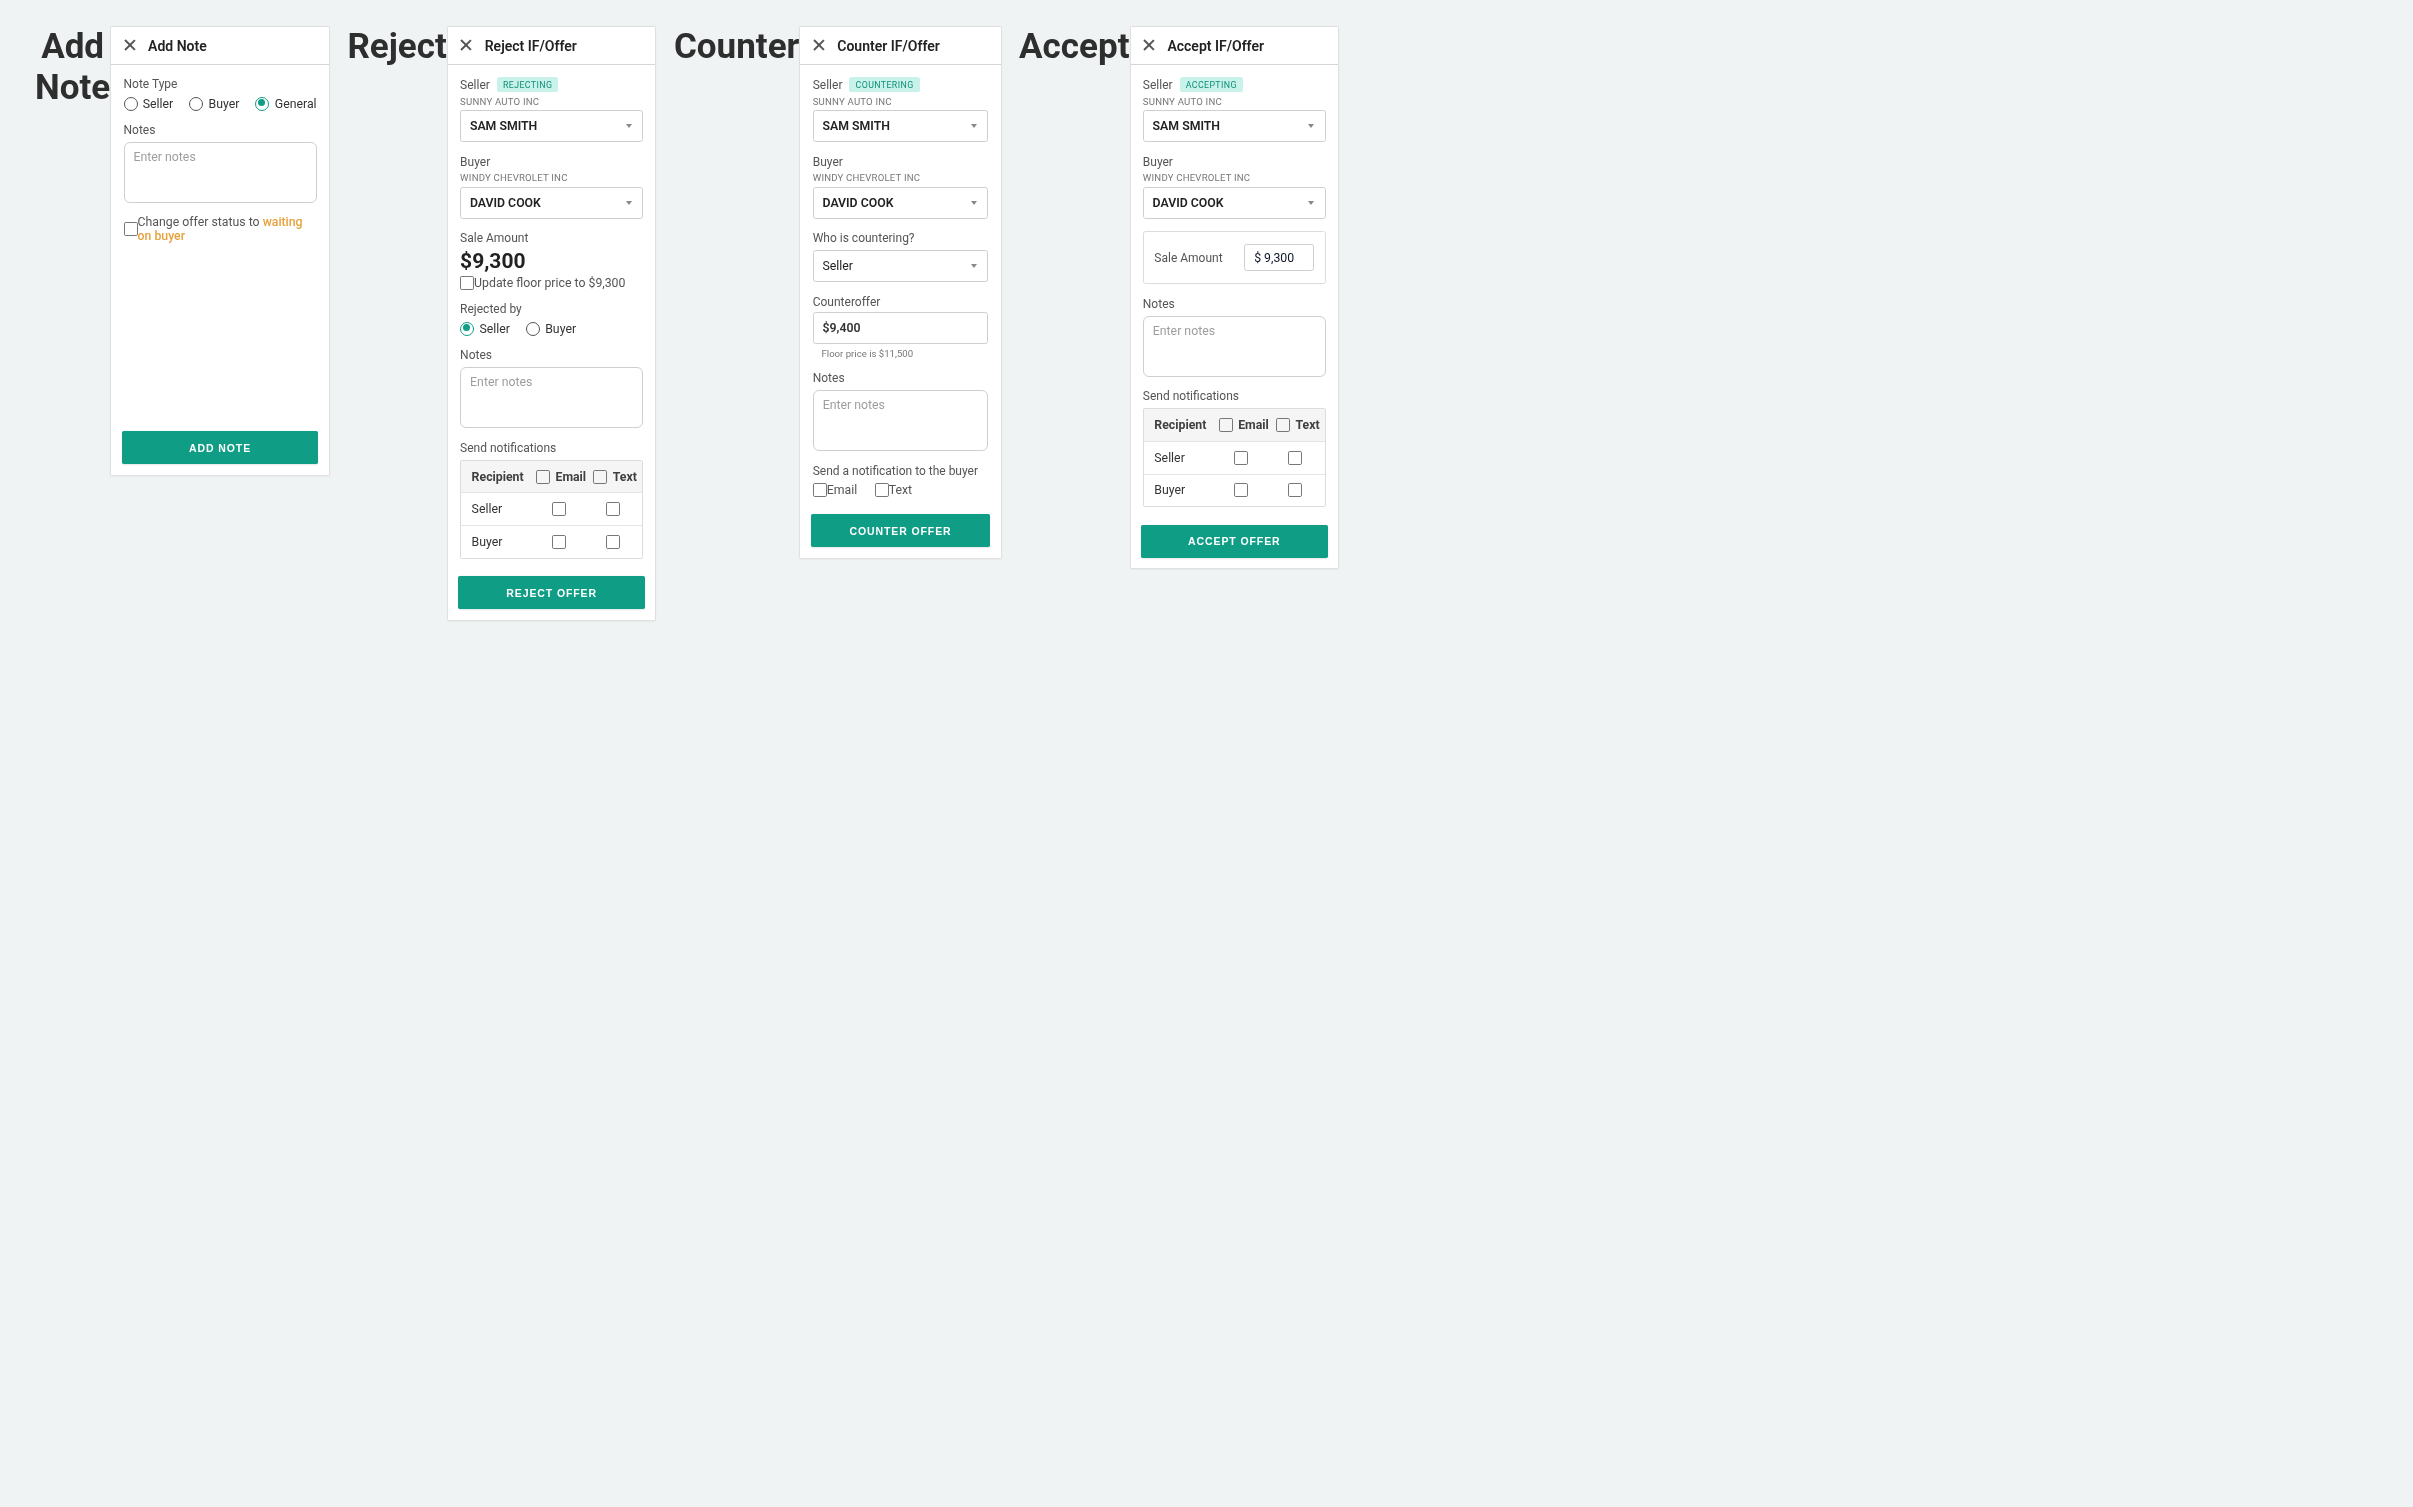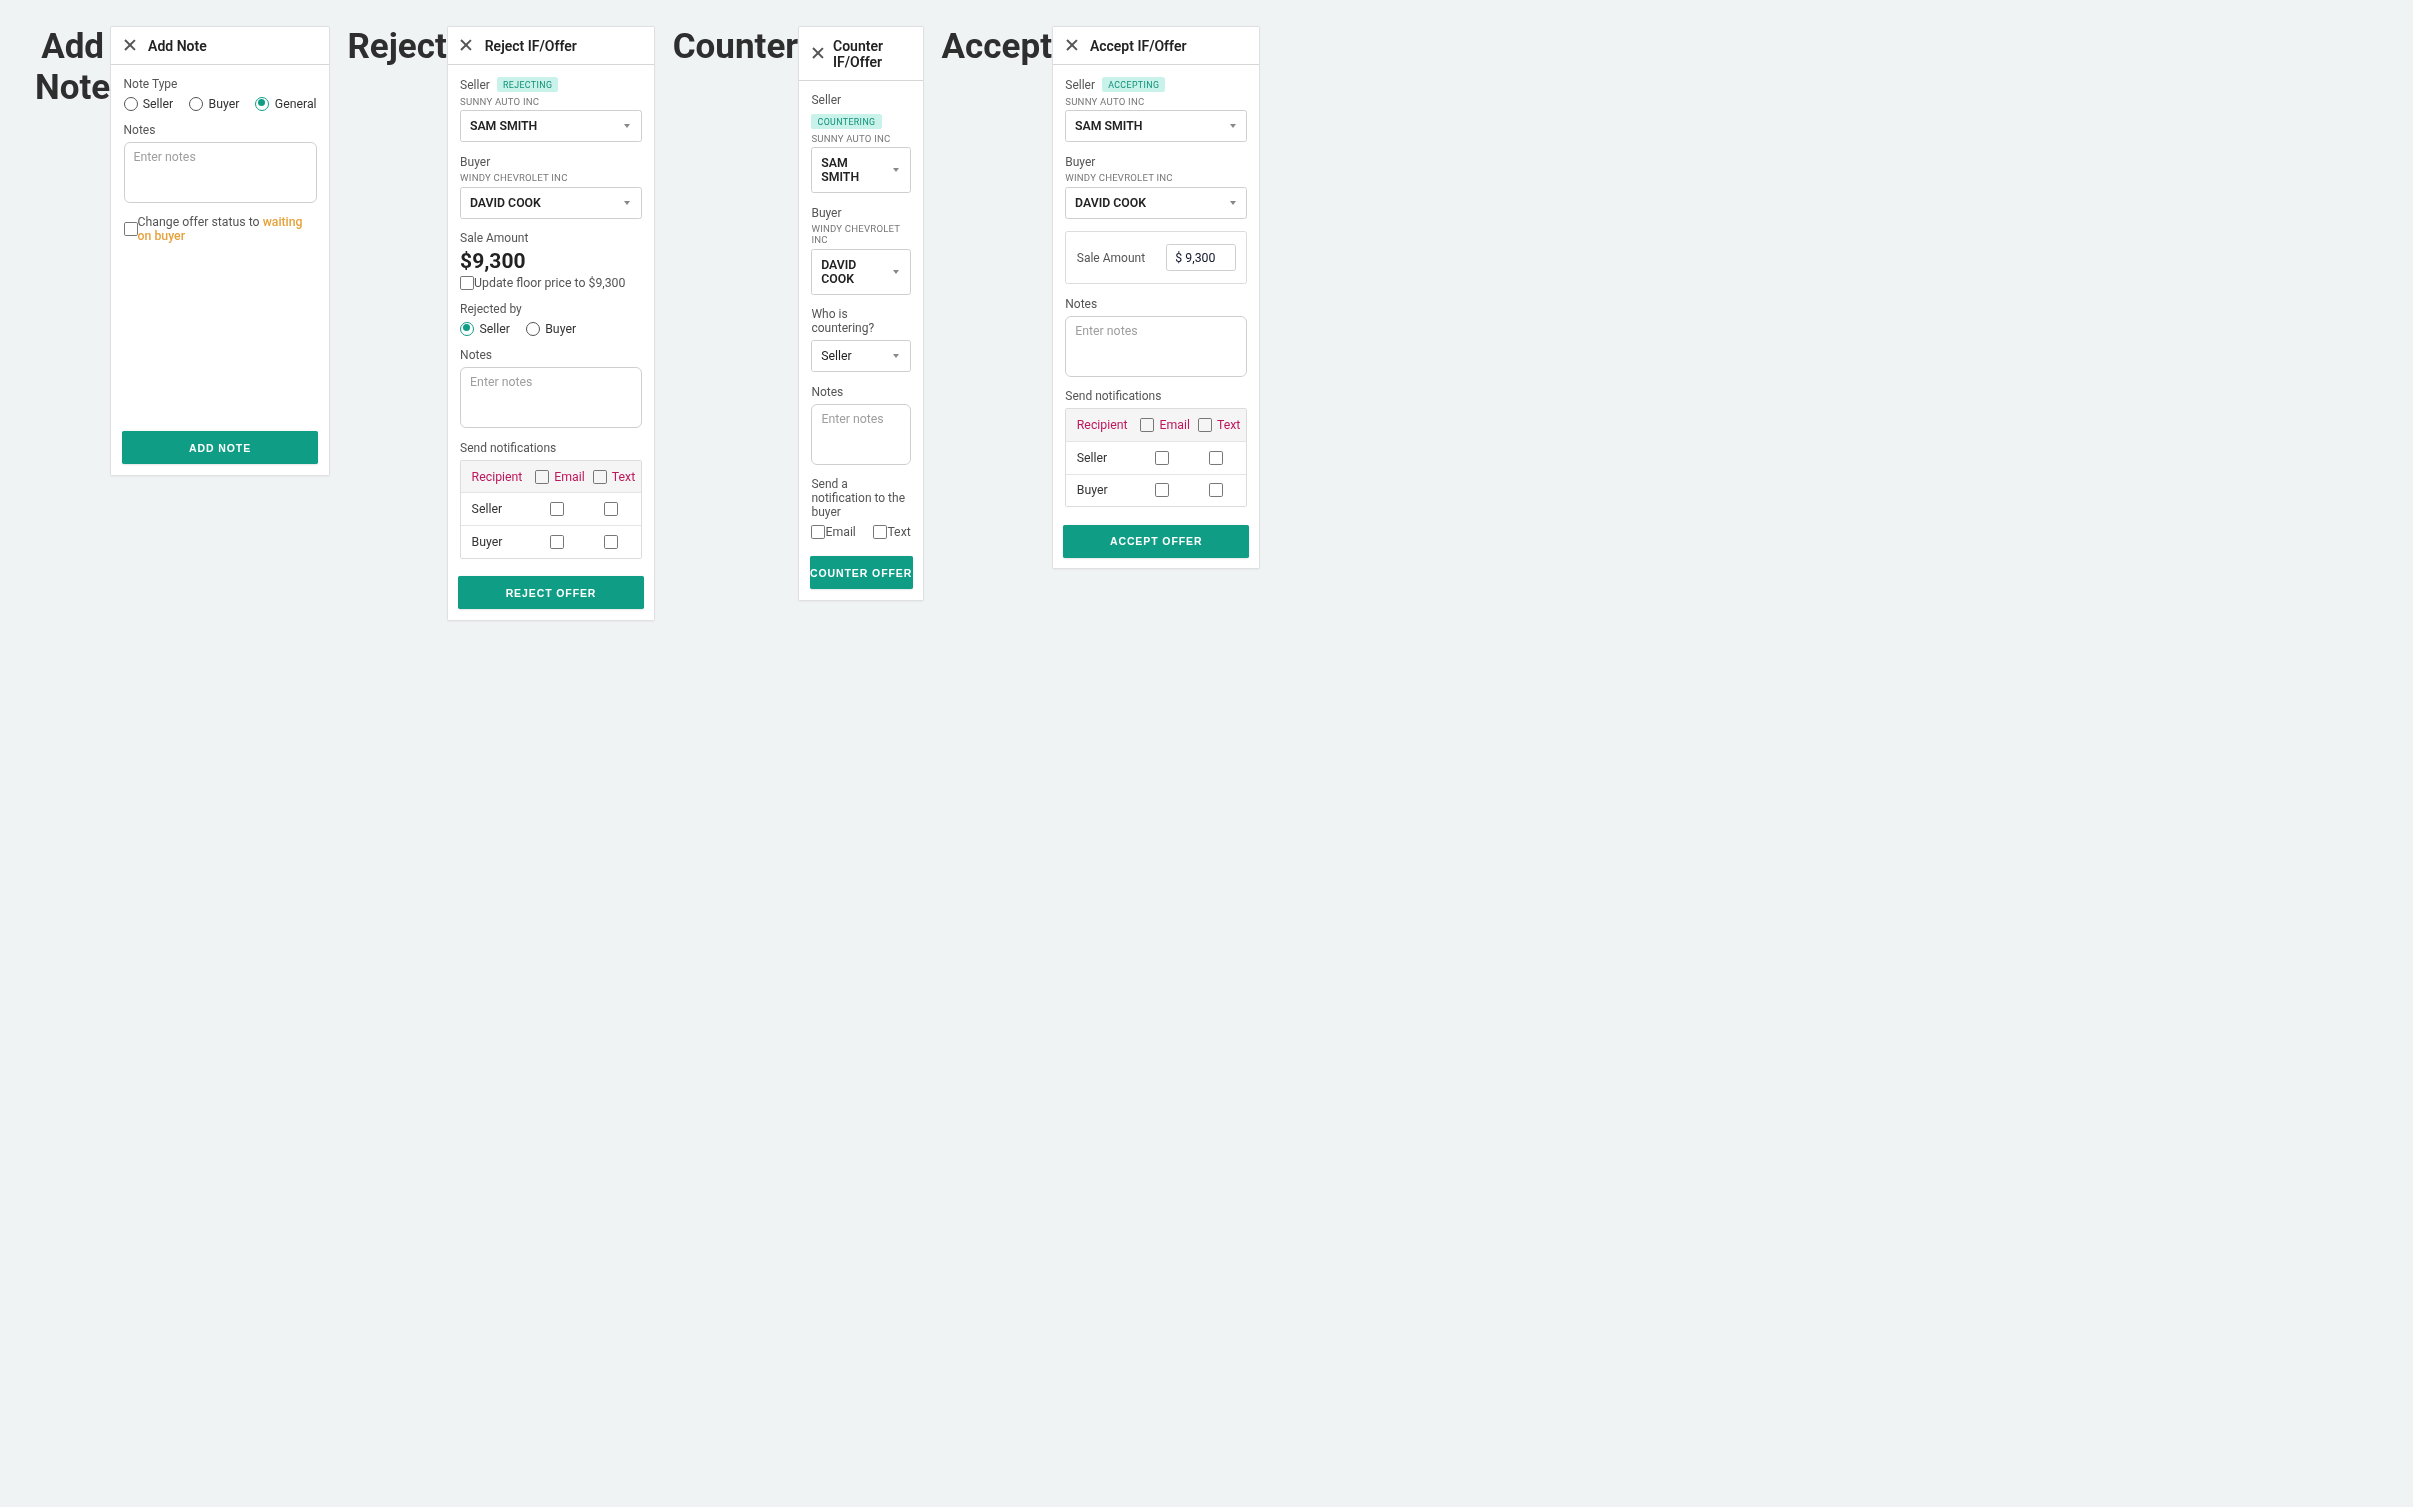--- a/index.html
+++ b/index.html
@@ -121,21 +121,21 @@
   .big-amount { font-size: 21px; font-weight: 700; color: #222; }
   .hint { font-size: 9.6px; color: #777; padding-left: 8.8px; }
   .table {
     border: 0.9px solid #dcdcdc; border-radius: 1.8px;
     display: grid; grid-template-columns: 1fr auto auto;
   }
   .table .th, .table .td {
     padding: 8.8px 10.5px; border-bottom: 0.9px solid #e4e4e4;
     display: flex; align-items: center; font-size: 12.3px;
   }
-  .table .th { background: #f5f5f5; color: #be185d; }
+  .table .th { background: #f5f5f5; color: #404040; font-weight: bold; }
   .table .th .check-box, .table .td .check-box { margin-right: 5.3px; }
   .table .center { justify-content: center; }
   .table .th:nth-child(2), .table .th:nth-child(3),
   .table .td.ccell { min-width: 54px; justify-content: center; }
   .footer {
     padding: 10.5px;
   }
   .btn-primary {
     width: 100%; background: #0f9d86; color: #fff;
     border: none; padding: 10.5px 0;
@@ -303,20 +303,25 @@
         </div>
         <div class="section gap4">
           <div class="label">Buyer</div>
           <div class="sublabel">WINDY CHEVROLET INC</div>
           <div class="select">DAVID COOK</div>
         </div>
         <div class="section">
           <div class="label">Who is countering?</div>
           <div class="select" style="font-weight:400">Seller</div>
         </div>
+        <div class="section gap4">
+          <div class="label">Counteroffer</div>
+          <input class="input" style="font-weight: 600;" value="$9,400">
+          <div class="hint">Floor price is $11,500</div>
+        </div>
         <div class="section">
           <div class="label">Notes</div>
           <textarea class="textarea" placeholder="Enter notes" style=""></textarea>
         </div>
         <div class="section">
           <div class="label">Send a notification to the buyer</div>
           <div class="notif-inline">
             <div class="check-row">
               <span class="check-box"></span>
               <span>Email</span>

